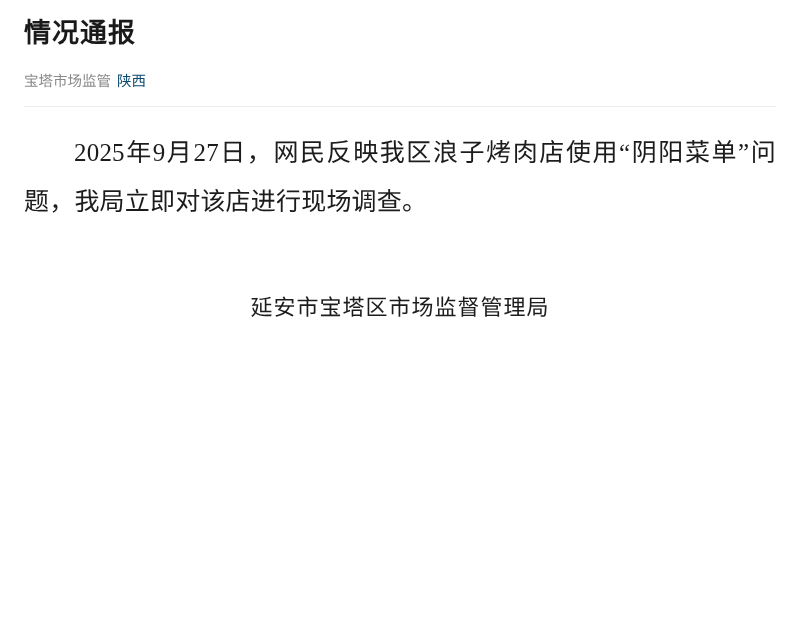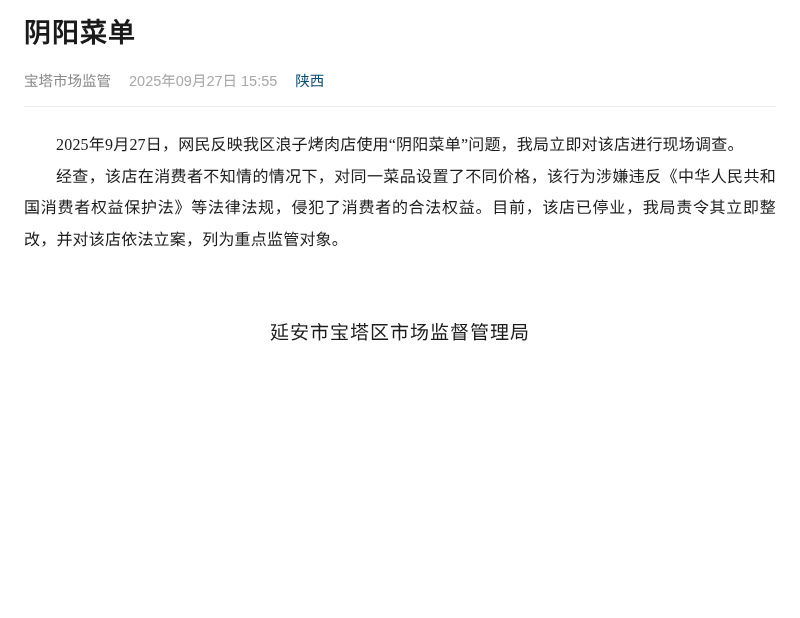--- a/index.html
+++ b/index.html
@@ -27,21 +27,21 @@
     font-size: 27px;
     font-weight: bold;
     color: #1a1a1a;
     letter-spacing: 1px;
     margin: 6px 0 0 0;
     line-height: 1.3;
   }
   .meta-row {
     display: flex;
     align-items: flex-start;
-    gap: 18px;
+    gap: 6px;
     margin-top: 18px;
     font-family: "Liberation Sans", "DejaVu Sans", sans-serif;
     font-size: 14.5px;
     color: #9a9a9a;
   }
   .meta-source {
     color: #8a8a8a;
   }
   .meta-date {
     color: #a8a8a8;
@@ -49,62 +49,60 @@
   .meta-region {
     color: #0c4a6e;
   }
   .divider {
     margin-top: 16px;
     border-top: 1px solid #ececec;
     width: 100%;
   }
   .body-text {
     margin-top: 22px;
-    font-size: 16px;
+    font-size: 25px;
     line-height: 1.95;
     color: #1c1c1c;
     text-align: justify;
     letter-spacing: 0.2px;
   }
   .body-text p {
     margin: 0 0 1px 0;
     text-indent: 2em;
   }
   .signature {
     margin-top: 58px;
     text-align: center;
-    font-size: 19px;
+    font-size: 22px;
     line-height: 2.1;
     color: #1c1c1c;
     letter-spacing: 1px;
   }
   .signature .org {
     display: block;
   }
   .signature .sign-date {
     display: block;
   }
 </style>
 </head>
 <body>
 
 <div class="page">
 
-  <h1 class="article-title">阴阳菜单</h1>
+  <h1 class="article-title">情况通报</h1>
 
   <div class="meta-row">
     <span class="meta-source">宝塔市场监管</span>
-    <span class="meta-date">2025年09月27日 15:55</span>
     <span class="meta-region">陕西</span>
   </div>
 
   <div class="divider"></div>
 
   <div class="body-text">
     <p>2025年9月27日，网民反映我区浪子烤肉店使用“阴阳菜单”问题，我局立即对该店进行现场调查。</p>
-    <p>经查，该店在消费者不知情的情况下，对同一菜品设置了不同价格，该行为涉嫌违反《中华人民共和国消费者权益保护法》等法律法规，侵犯了消费者的合法权益。目前，该店已停业，我局责令其立即整改，并对该店依法立案，列为重点监管对象。</p>
   </div>
 
   <div class="signature">
     <span class="org">延安市宝塔区市场监督管理局</span>
   </div>
 
 </div>
 
 </body></html>

